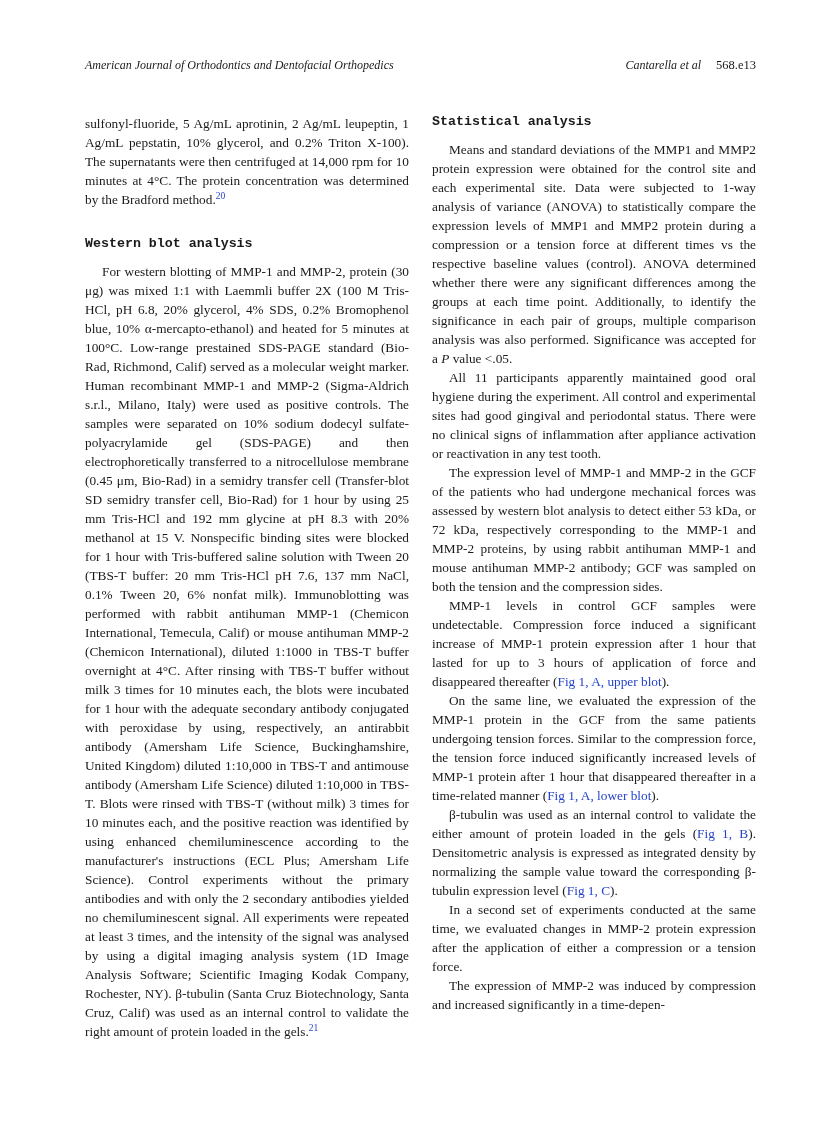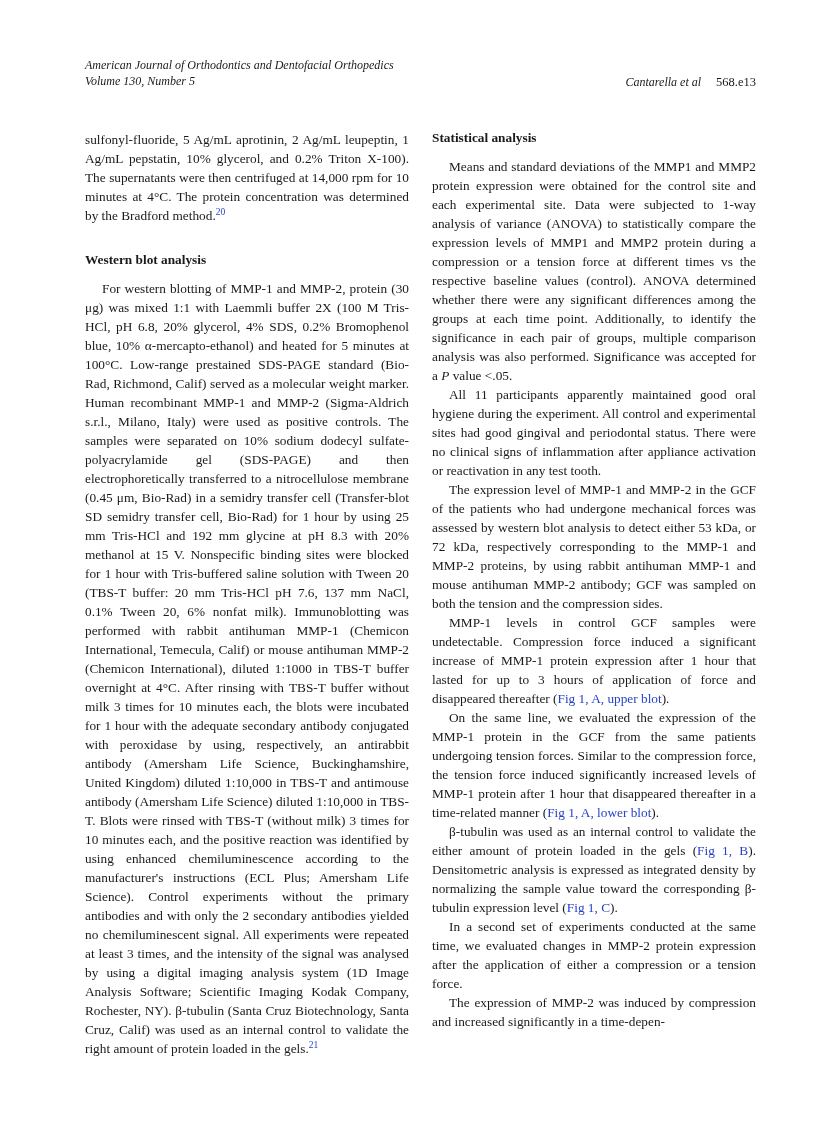--- a/index.html
+++ b/index.html
@@ -3,47 +3,46 @@
 <meta charset="utf-8">
 <style>
   :root { --link: #2543c9; --text: #1a1a1a; }
   html, body { margin: 0; padding: 0; background: #ffffff; }
   body { font-family: "Liberation Serif", serif; color: var(--text); }
   .page {
     width: 838px; height: 1122px; box-sizing: border-box;
     padding: 58px 82px 30px 85px; background: #ffffff; overflow: hidden;
     position: relative;
   }
-  .header { display: flex; justify-content: space-between; align-items: flex-end; }
+  .header { display: flex; justify-content: space-between; align-items: flex-start; }
   .header-left { font-size: 12px; font-style: italic; line-height: 1.32; }
   .header-right { font-size: 12px; white-space: nowrap; }
   .authors { font-style: italic; }
   .pagenum { font-weight: normal; margin-left: 12px; font-size: 12.5px; }
   .columns { display: flex; gap: 23px; margin-top: 40px; justify-content: space-between; }
   .col { flex: 1; min-width: 0; }
   p.para { margin: 0; font-size: 13.3px; line-height: 19px; text-align: justify; }
   p.indent { text-indent: 17px; }
   h3.sec {
-    font-family: Liberation Serif, serif;
+    font-family: Liberation Mono, monospace;
     font-size: 13.3px; font-weight: bold; margin: 27px 0 11px 0;
   }
   h3.sec.first { margin-top: 0; }
   sup.seg-sup { color: var(--link); font-size: 9.5px; line-height: 0; }
   .seg-fig { color: var(--link); }
   .seg-i { font-style: italic; }
 </style>
 </head>
 <body>
 
 <div class="page">
 
   <div class="header">
     <div class="header-left">
       <div>American Journal of Orthodontics and Dentofacial Orthopedics</div>
-      <div>Volume 130, Number 5</div>
     </div>
     <div class="header-right">
       <span class="authors">Cantarella et al</span>
       <span class="pagenum">568.e13</span>
     </div>
   </div>
 
   <div class="columns">
 
     <div class="col">

